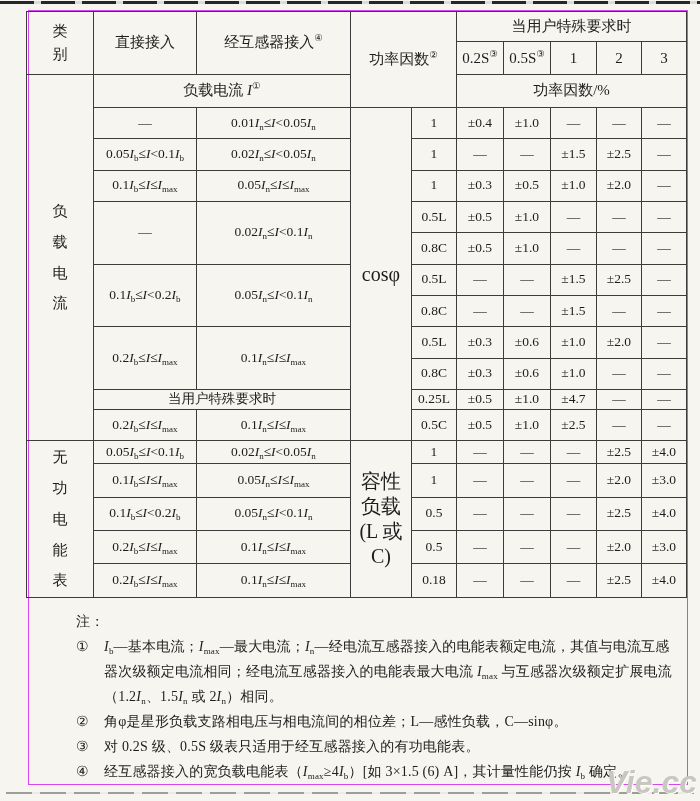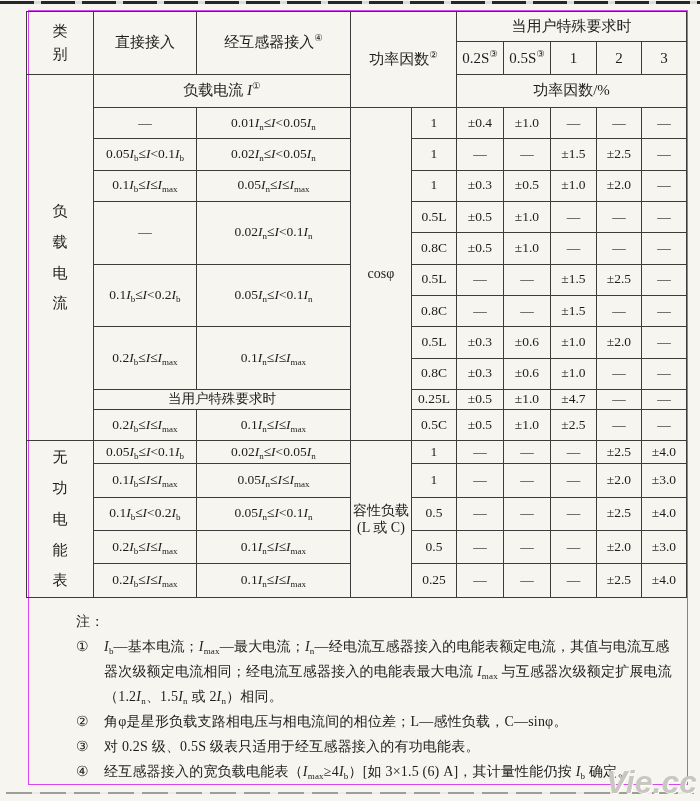--- a/index.html
+++ b/index.html
@@ -27,21 +27,21 @@
     border:1px solid #3c3c3c;text-align:center;vertical-align:middle;
     padding:0 1px;font-size:13.5px;line-height:1.25;
     overflow:hidden;
   }
   tr:nth-child(-n+3) td{font-size:15px;}
   td i{font-style:italic;}
   sub{font-size:9px;vertical-align:-3px;line-height:0;}
   sup{font-size:9.5px;line-height:0;}
   .vtext{display:inline-block;width:1.15em;word-break:break-all;line-height:2.05;text-align:center;font-size:15px;}
   tr:first-child .vtext{line-height:1.55;}
-  td.pf{white-space:pre-line;font-size:14px;}
+  td.pf{white-space:pre-line;font-size:20px;}
   .notes{
     flex:1;padding:11px 14px 0 47px;font-size:14px;line-height:25px;
     letter-spacing:.2px;
   }
   .note-item{display:flex;}
   .note-marker{width:28px;flex:none;}
   .note-text{flex:1;}
   .watermark{
     position:absolute;right:3px;bottom:0px;
     font-family:"Liberation Sans","DejaVu Sans",sans-serif;
@@ -232,21 +232,21 @@
           <td>0.5</td>
           <td>—</td>
           <td>—</td>
           <td>—</td>
           <td>±2.0</td>
           <td>±3.0</td>
         </tr>
         <tr style="height: 31px;">
           <td>0.2<i>I</i><sub>b</sub>≤<i>I</i>≤<i>I</i><sub>max</sub></td>
           <td>0.1<i>I</i><sub>n</sub>≤<i>I</i>≤<i>I</i><sub>max</sub></td>
-          <td>0.25</td>
+          <td>0.18</td>
           <td>—</td>
           <td>—</td>
           <td>—</td>
           <td>±2.5</td>
           <td>±4.0</td>
         </tr>
       </tbody>
   </table>
 
   <div class="notes">

